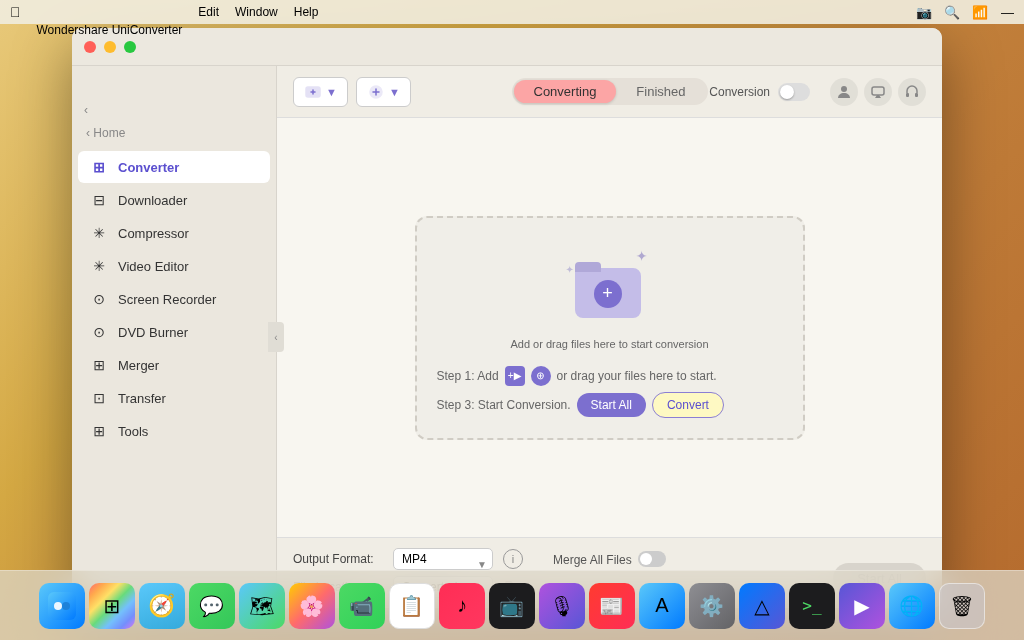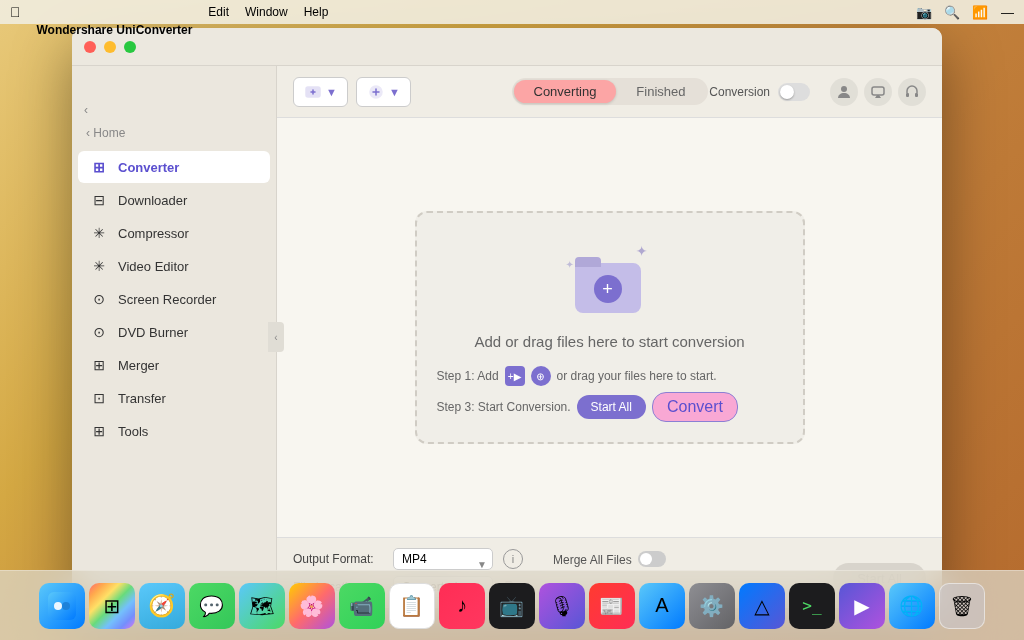--- a/index.html
+++ b/index.html
@@ -19,21 +19,21 @@
       display: flex;
       align-items: center;
       padding: 0 10px;
       font-size: 12px;
       font-weight: 500;
       gap: 16px;
       position: relative;
       z-index: 100;
     }
     .menubar-apple { font-size: 14px; }
-    .menubar-app-name { font-weight: 700; margin-top: 36px; }
+    .menubar-app-name { font-weight: 400; margin-top: 36px; }
     .menubar-item { cursor: pointer; }
 
     
     .app-window {
       position: absolute;
       top: 28px;
       left: 72px;
       width: 870px;
       height: 580px;
       background: #f5f2ea;
@@ -269,25 +269,25 @@
       padding: 5px 14px;
       background: #7c6fcf;
       color: white;
       border: none;
       border-radius: 14px;
       font-size: 12px;
       cursor: pointer;
     }
     .convert-btn {
       padding: 5px 14px;
-      background: #f9a8d4;
+      background: #fef9c3;
       color: #5b4fcf;
       border: 1.5px solid #8b7fd4;
       border-radius: 14px;
-      font-size: 16px;
+      font-size: 12px;
       cursor: pointer;
     }
 
     
     .bottom-bar {
       background: #f0ede5;
       border-top: 1px solid #ddd;
       padding: 10px 16px;
       display: flex;
       flex-direction: column;
@@ -536,21 +536,21 @@
             <span style="position:absolute; top:0; right:2px; font-size:14px; color:#b0a8d0;">✦</span>
             <span style="position:absolute; top:16px; left:-4px; font-size:10px; color:#c0bcd8;">✦</span>
 
             <div style="position:absolute; bottom:0; left:5px; width:66px; height:50px; background:#c4bde8; border-radius:4px 8px 8px 8px;"></div>
 
             <div style="position:absolute; bottom:46px; left:5px; width:26px; height:10px; background:#b0a8d8; border-radius:4px 4px 0 0;"></div>
 
             <div style="position:absolute; bottom:10px; left:24px; width:28px; height:28px; background:#7c6fcf; border-radius:50%; display:flex; align-items:center; justify-content:center; color:white; font-size:18px; font-weight:300;">+</div>
           </div>
 
-          <div style="font-size:15px; color:#666; text-align:center;">Add or drag files here to start conversion</div>
+          <div style="font-size:11px; color:#666; text-align:center;">Add or drag files here to start conversion</div>
 
           <div class="steps">
 
             <div class="step">
               <span>Step 1: Add</span>
               <div class="mini-icon" style="background:#7c6fcf; width:20px; height:20px; border-radius:4px; display:flex; align-items:center; justify-content:center; color:white; font-size:10px;">+▶</div>
               <div class="mini-icon" style="background:#7c6fcf; width:20px; height:20px; border-radius:50%; display:flex; align-items:center; justify-content:center; color:white; font-size:10px;">⊕</div>
               <span>or drag your files here to start.</span>
             </div>
 

